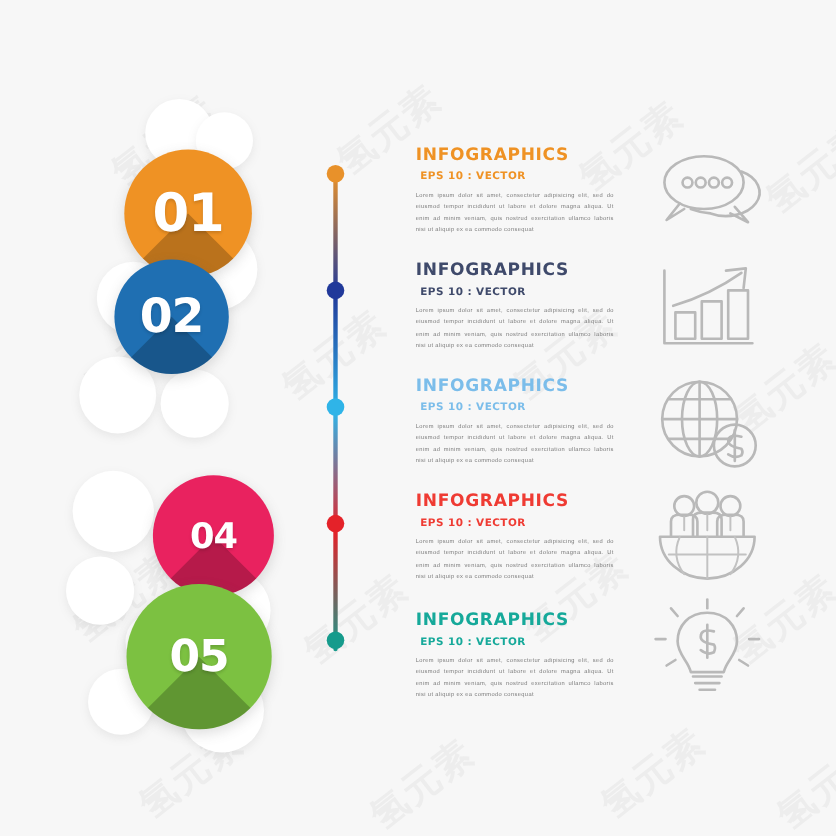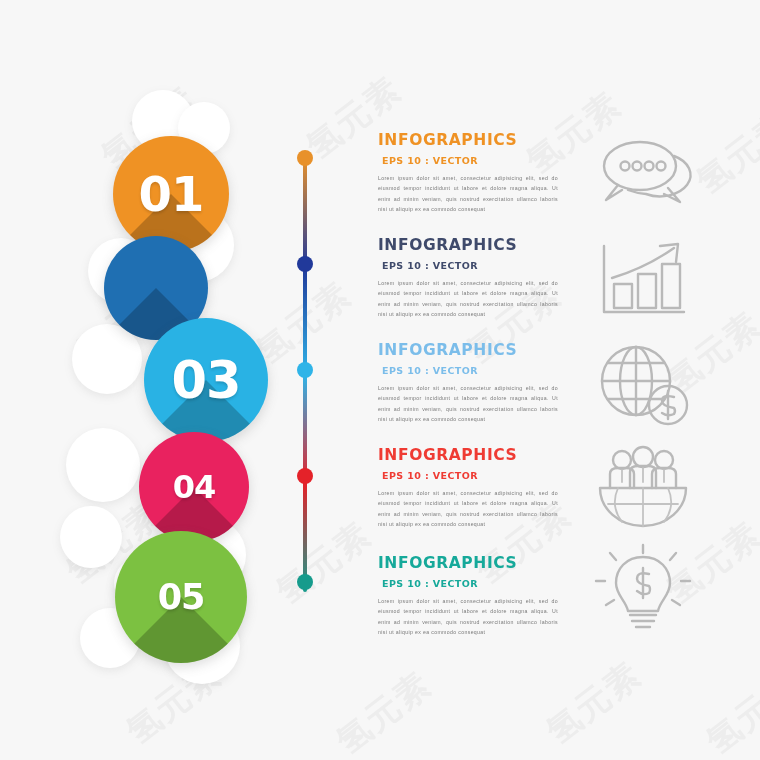--- a/index.html
+++ b/index.html
@@ -203,32 +203,29 @@
       <div class="blob" style="left: 20px; top: 520px; width: 60px; height: 60px;"></div>
       <div class="blob" style="left: 104px; top: 520px; width: 76px; height: 76px;"></div>
       <div class="blob" style="left: 54px; top: 470px; width: 50px; height: 50px;"></div>
       <div class="blob" style="left: 60px; top: 86px; width: 46px; height: 46px;"></div>
       <div class="step-circle" style="left: 53px; top: 48px; width: 116px; height: 116px; background: rgb(239, 146, 36); z-index: 20; box-shadow: rgba(90, 90, 90, 0.2) 0px 4px 12px;">
         <div class="step-shadow"></div>
         <div class="step-num" style="font-size: 48px;">01</div>
       </div>
       <div class="step-circle" style="left: 44px; top: 148px; width: 104px; height: 104px; background: rgb(31, 111, 178); z-index: 21; box-shadow: rgba(90, 90, 90, 0.2) 0px 4px 12px;">
         <div class="step-shadow"></div>
-      </div>
-      <div class="step-circle" style="left: 84px; top: 230px; width: 124px; height: 124px; background: rgb(41, 178, 228); z-index: 22; box-shadow: rgba(90, 90, 90, 0.2) 0px 4px 12px;">
-        <div class="step-shadow"></div>
-        <div class="step-num" style="font-size: 51px;">03</div>
+        <div class="step-num" style="font-size: 43px;">02</div>
       </div>
       <div class="step-circle" style="left: 79px; top: 344px; width: 110px; height: 110px; background: rgb(233, 34, 95); z-index: 23; box-shadow: rgba(90, 90, 90, 0.2) 0px 4px 12px;">
         <div class="step-shadow"></div>
         <div class="step-num" style="font-size: 32px;">04</div>
       </div>
       <div class="step-circle" style="left: 55px; top: 443px; width: 132px; height: 132px; background: rgb(124, 193, 65); z-index: 24; box-shadow: rgba(90, 90, 90, 0.2) 0px 4px 12px;">
         <div class="step-shadow"></div>
-        <div class="step-num" style="font-size: 35px;">05</div>
+        <div class="step-num" style="font-size: 40px;">05</div>
       </div>
     </div>
 
   <div id="connector">
     <div id="connector-line" style="background: linear-gradient(rgb(232, 145, 42) 0%, rgb(33, 57, 154) 25%, rgb(47, 180, 232) 50%, rgb(228, 34, 41) 75%, rgb(22, 155, 140) 100%);"></div>
   <div class="connector-dot" style="top: 0px; background: rgb(232, 145, 42);"></div>
       <div class="connector-dot" style="top: 106px; background: rgb(33, 57, 154);"></div>
       <div class="connector-dot" style="top: 212px; background: rgb(47, 180, 232);"></div>
       <div class="connector-dot" style="top: 318px; background: rgb(228, 34, 41);"></div>
       <div class="connector-dot" style="top: 424px; background: rgb(22, 155, 140);"></div>

